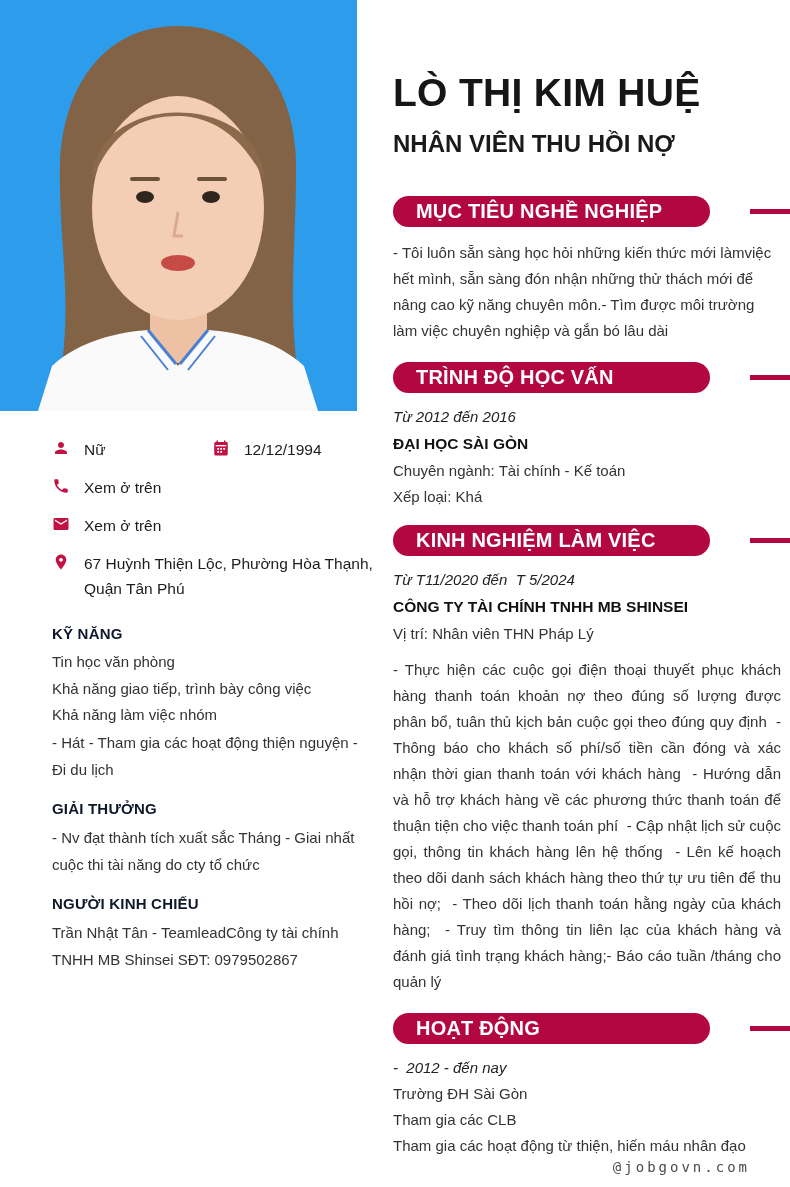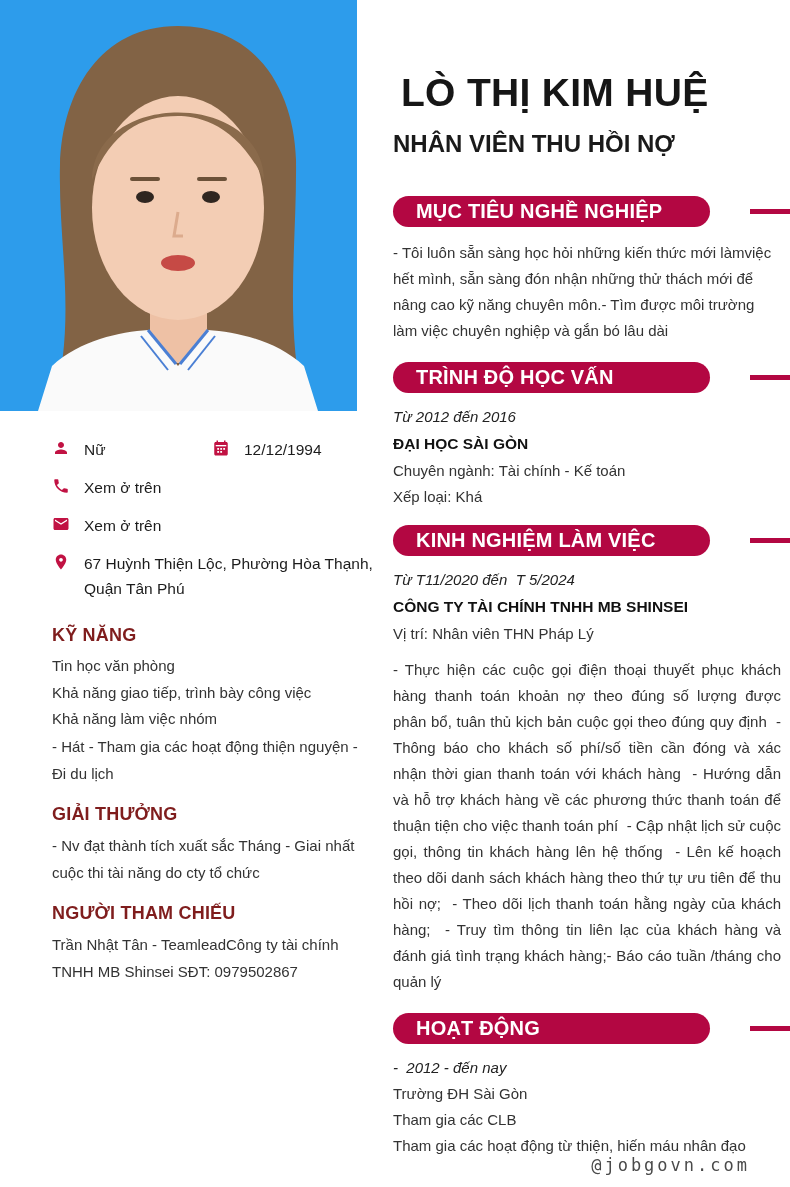--- a/index.html
+++ b/index.html
@@ -12,47 +12,47 @@
   
   .photo{position:absolute;left:0;top:0;width:357px;height:411px;}
   .photo svg{display:block;}
   
   .left{position:absolute;left:52px;top:437px;width:322px;}
   .crow{display:flex;align-items:flex-start;margin-bottom:13px;}
   .cic{flex:0 0 18px;width:18px;height:18px;margin-top:2px;}
   .cic svg{width:18px;height:18px;fill:#c11243;display:block;}
   .ctext{margin-left:14px;font-size:15.5px;color:#1c1c1c;line-height:25px;}
   .gtext{width:128px;}
-  .lhead{font-size:18px;font-weight:bold;color:#7f1d1d;margin:17px 0 7px;letter-spacing:0.2px;}
+  .lhead{font-size:15px;font-weight:bold;color:#0f172a;margin:17px 0 7px;letter-spacing:0.2px;}
   .lhead.first{margin-top:24px;}
   .lline{font-size:15px;color:#333;line-height:26.5px;}
   .lpar{line-height:27px;}
   
   .right{position:absolute;left:393px;top:0;right:0;}
-  .name{margin:70px 8px 0;font-size:39px;line-height:46px;font-weight:bold;color:#161616;letter-spacing:0.3px;}
+  .name{margin:70px 0 0;font-size:39px;line-height:46px;font-weight:bold;color:#161616;letter-spacing:0.3px;}
   .subtitle{margin-top:14px;font-size:24px;font-weight:bold;color:#1a1a1a;}
   .sechead{display:flex;align-items:center;margin-top:38px;gap:40px;}
   .sechead.tight{margin-top:18px;}
   .pill{
     width:294px;height:31px;border-radius:16px;background:#b30742;
     color:#ffffff;font-size:20px;font-weight:bold;line-height:31px;
     padding-left:23px;letter-spacing:0.2px;
   }
   .hline{flex:1;height:5px;background:#b30742;}
   .rwrap{padding-right:9px;}
   .rbody{font-size:15px;color:#333;line-height:26px;margin-top:13px;white-space:pre-wrap;}
   .justify{text-align:justify;}
   .period{font-style:italic;font-size:15px;color:#222;margin-top:13px;line-height:21px;white-space:pre-wrap;}
   .org{font-weight:bold;font-size:15.5px;color:#111;margin-top:6px;line-height:22px;}
   .rline{font-size:15px;color:#333;margin-top:5px;line-height:21px;}
   
   .watermark{
     position:absolute;right:40px;bottom:12px;
     font-family:"DejaVu Sans Mono",monospace;
-    font-size:17px;letter-spacing:3px;color:#4a4a4a;
+    font-size:14px;letter-spacing:3px;color:#4a4a4a;
   }
 </style>
 </head>
 <body>
 
 <div class="page">
 
   <div class="photo">
     <svg width="357" height="411" viewBox="0 0 357 411" xmlns="http://www.w3.org/2000/svg">
       <rect width="357" height="411" fill="#2d9ceb"></rect>
@@ -126,21 +126,21 @@
     <div class="lhead first">KỸ NĂNG</div>
     <div class="lline">Tin học văn phòng</div>
     <div class="lline">Khả năng giao tiếp, trình bày công việc</div>
     <div class="lline">Khả năng làm việc nhóm</div>
 
     <div class="lline lpar">- Hát - Tham gia các hoạt động thiện nguyện - Đi du lịch</div>
 
     <div class="lhead">GIẢI THƯỞNG</div>
     <div class="lline lpar">- Nv đạt thành tích xuất sắc Tháng - Giai nhất cuộc thi tài năng do cty tổ chức</div>
 
-    <div class="lhead">NGƯỜI THAM CHIẾU</div>
+    <div class="lhead">NGƯỜI KINH CHIẾU</div>
     <div class="lline lpar">Trần Nhật Tân - TeamleadCông ty tài chính TNHH MB Shinsei SĐT: 0979502867</div>
 
   </div>
 
   <div class="right">
 
     <h1 class="name">LÒ THỊ KIM HUỆ</h1>
     <div class="subtitle">NHÂN VIÊN THU HỒI NỢ</div>
 
     <div class="sechead">

